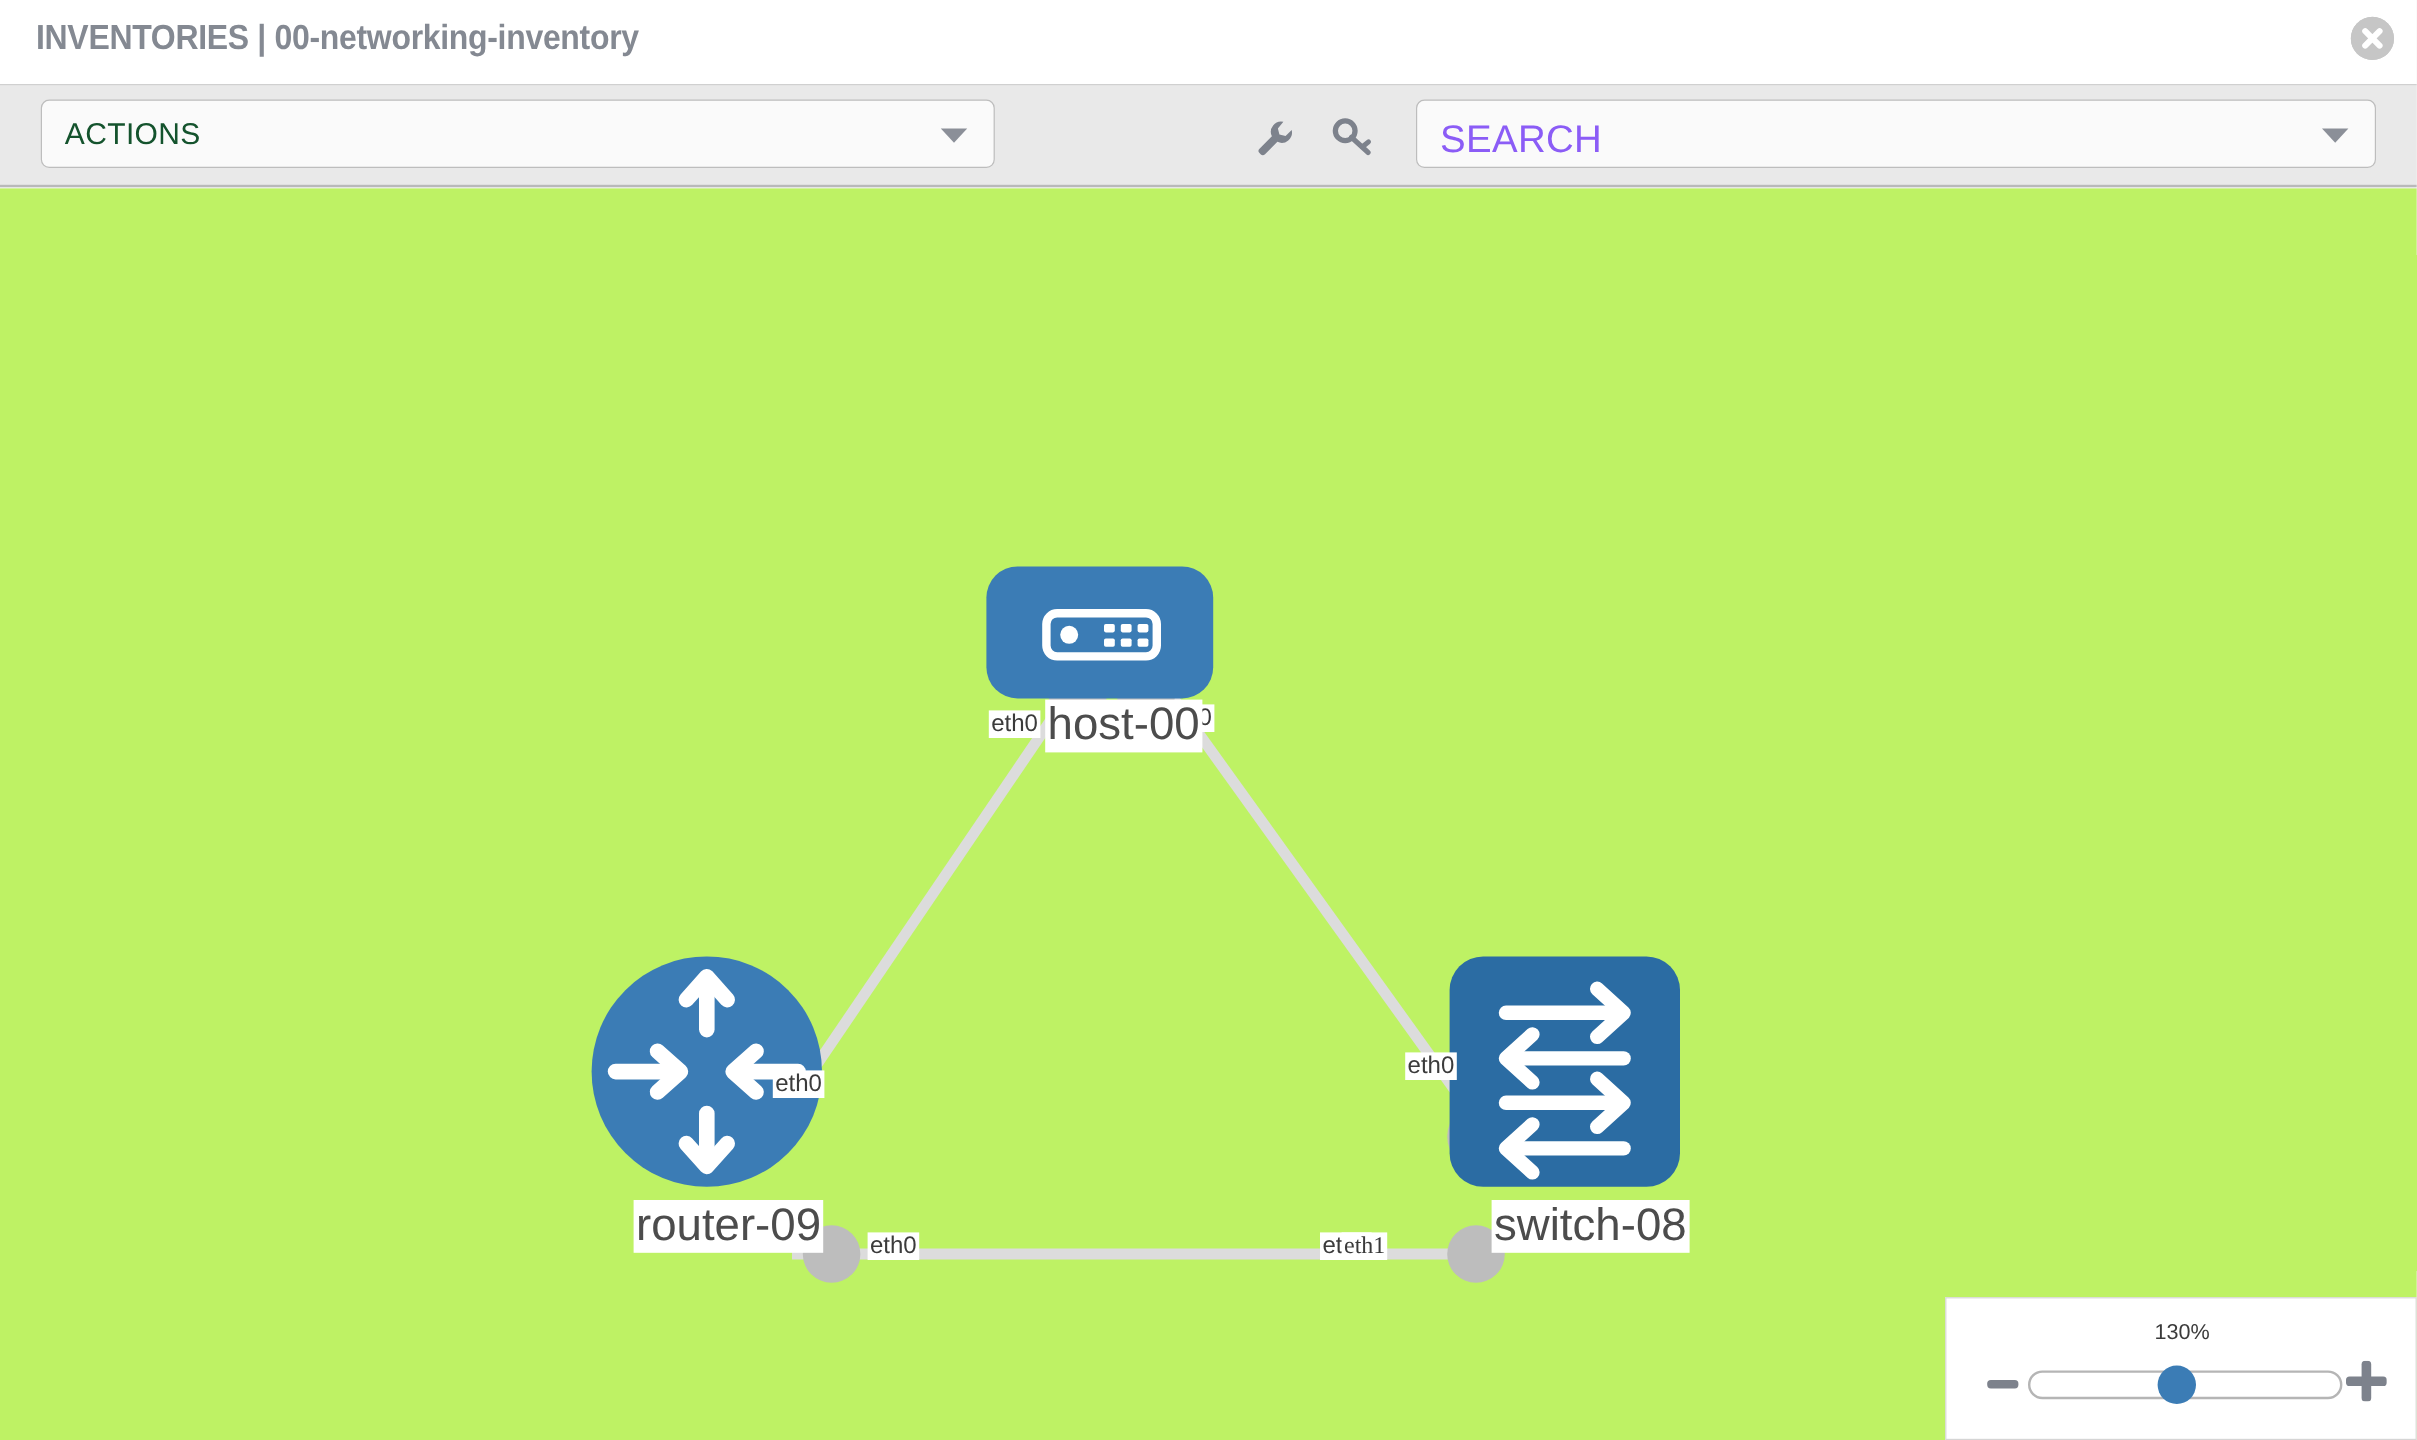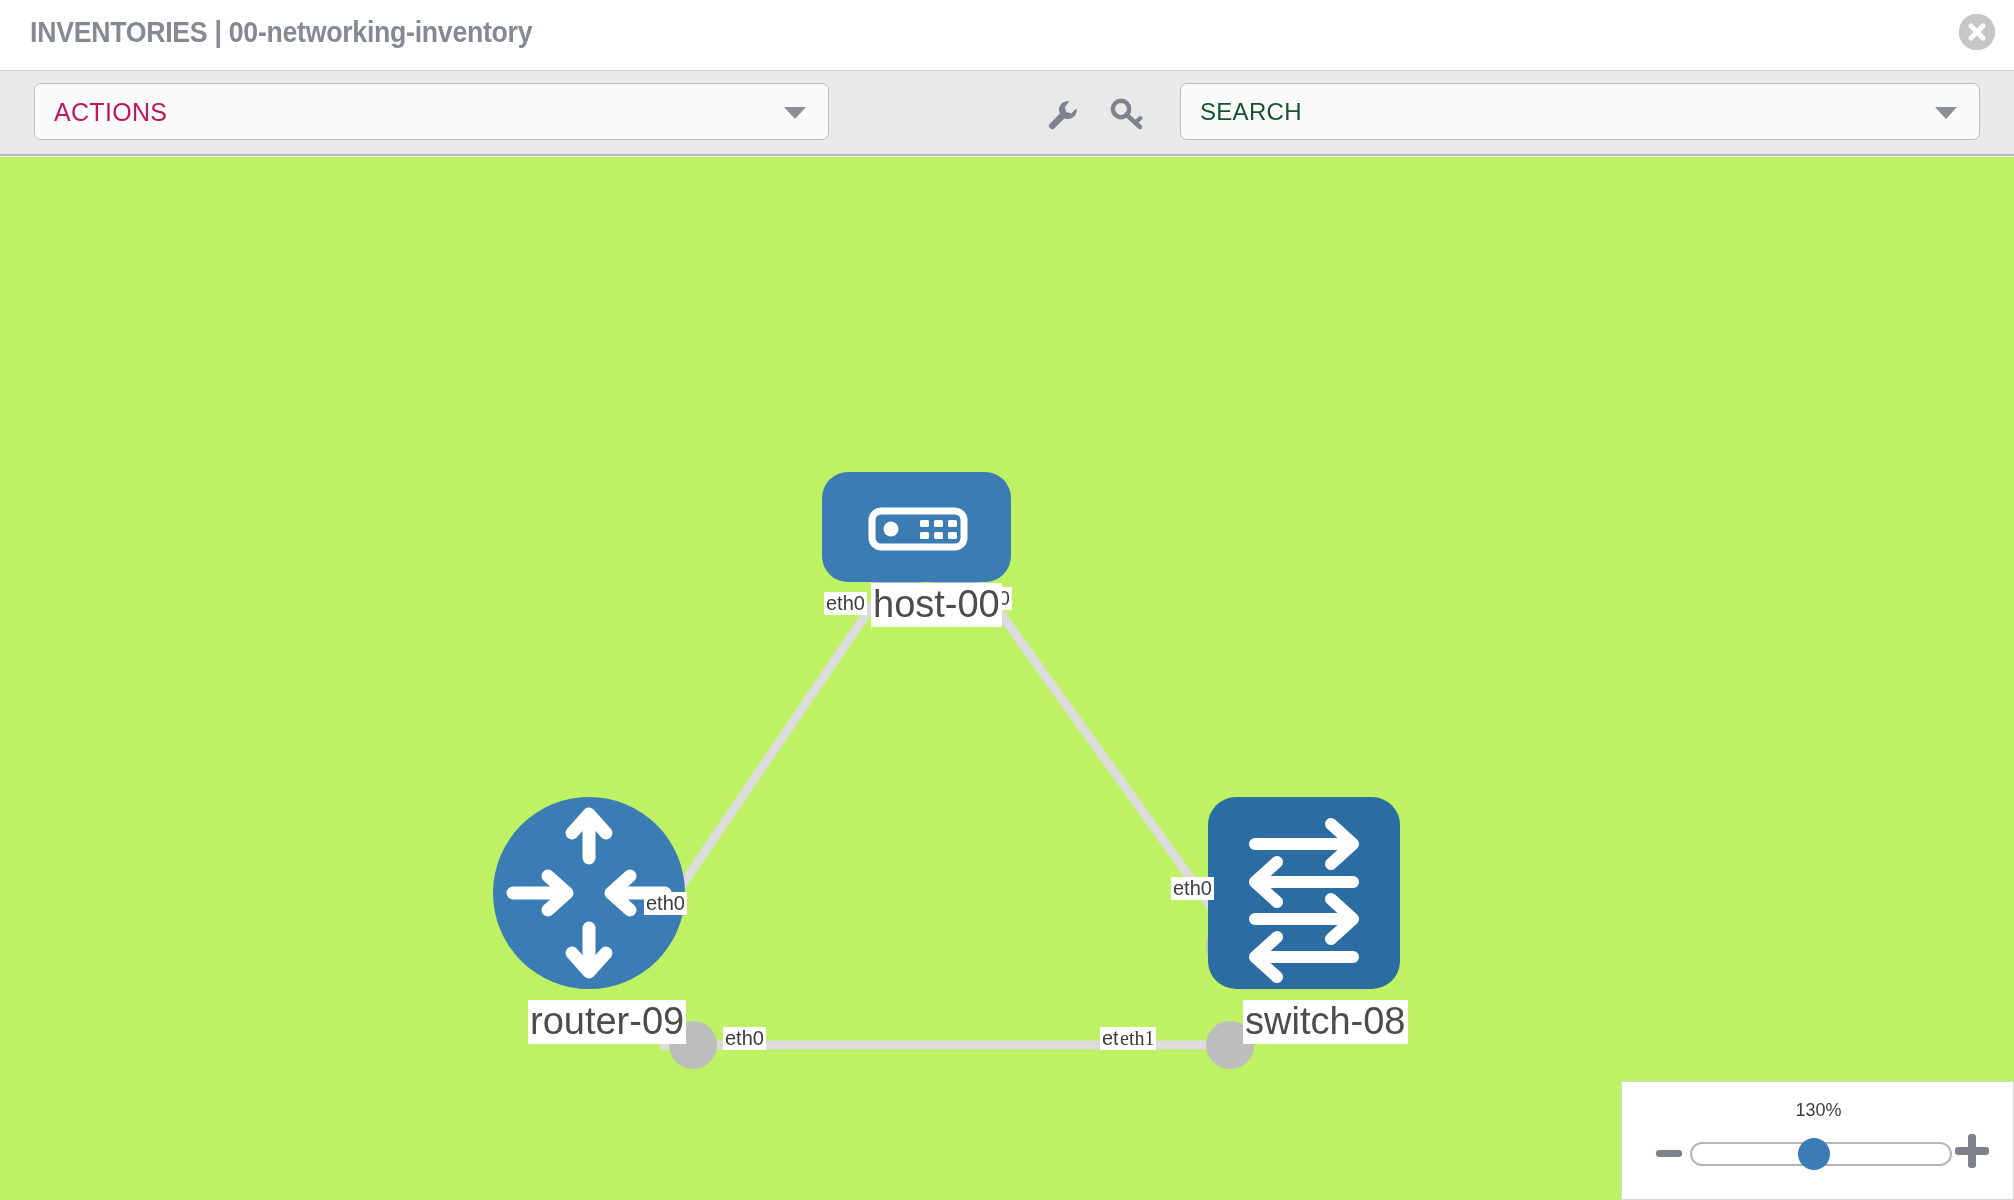--- a/index.html
+++ b/index.html
@@ -76,21 +76,21 @@
     border: 1px solid #bdbdbd;
     border-radius: 7px;
     box-sizing: border-box;
     cursor: pointer;
   }
   .actions-label {
     position: absolute;
     left: 19px;
     top: 14px;
     font-size: 25px;
-    color: #be185d;
+    color: #14532d;
     letter-spacing: 0.3px;
   }
   .caret {
     position: absolute;
     right: 22px;
     top: 23px;
     width: 0; height: 0;
     border-left: 11px solid transparent;
     border-right: 11px solid transparent;
     border-top: 12px solid #8b8f98;
@@ -116,22 +116,22 @@
     background: #fafafa;
     border: 1px solid #bdbdbd;
     border-radius: 7px;
     box-sizing: border-box;
     cursor: text;
   }
   .search-label {
     position: absolute;
     left: 19px;
     top: 14px;
-    font-size: 24px;
-    color: #14532d;
+    font-size: 32px;
+    color: #8b5cf6;
     letter-spacing: 0.3px;
   }
 
   
   .canvas {
     position: absolute;
     left: 0; top: 157px;
     width: 2014px;
     height: 1043px;
     background: #bef264;

